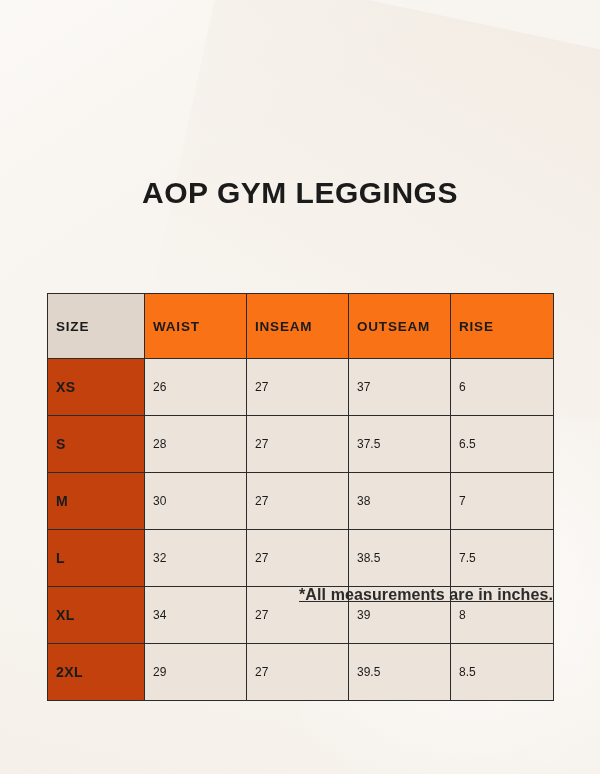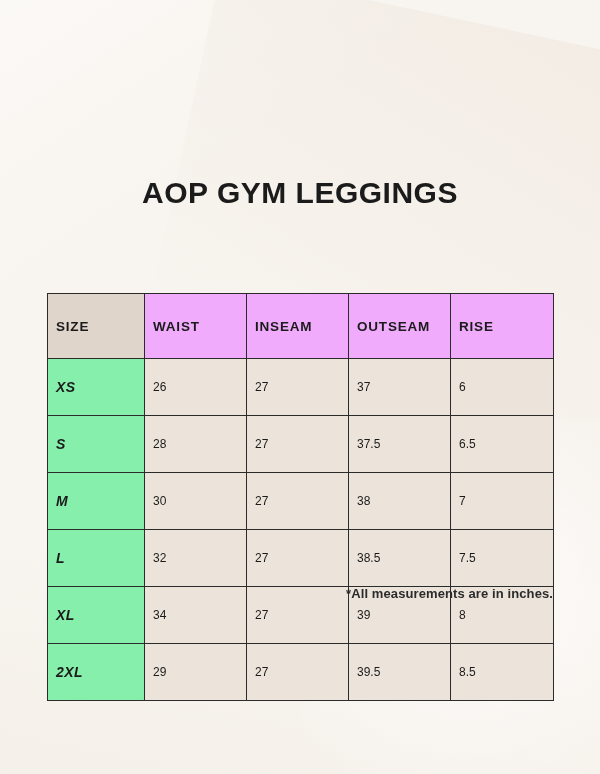--- a/index.html
+++ b/index.html
@@ -131,48 +131,48 @@
   table.size-chart col.c1 { width: 102px; }
   table.size-chart col.c2 { width: 102px; }
   table.size-chart col.c3 { width: 102px; }
   table.size-chart col.c4 { width: 103px; }
 
   table.size-chart thead th {
     height: 48px;
     font-weight: bold;
     font-size: 13.5px;
     letter-spacing: 0.8px;
-    background: #f0abfc;
+    background: #f97316;
   }
   table.size-chart thead th.corner {
     background: #e0d5cb;
   }
 
   table.size-chart tbody td.size-cell {
-    background: #86efac;
+    background: #c2410c;
     font-weight: bold;
     font-size: 14px;
     letter-spacing: 0.4px;
-    font-style: italic;
   }
   table.size-chart tbody td.val-cell {
     background: #ece4da;
     font-size: 12px;
   }
 
   .footnote {
     position: absolute;
     top: 586px;
     left: 47px;
     width: 506px;
     text-align: right;
-    font-size: 13px;
+    font-size: 16px;
     font-weight: bold;
     color: #2b2b2b;
     letter-spacing: 0.1px;
+    text-decoration: underline;
   }
 </style>
 </head>
 <body>
 
 <div class="page">
   <div class="bg-sheen-1"></div>
   <div class="bg-sheen-2"></div>
   <div class="bg-sheen-3"></div>
   <div class="bg-sheen-4"></div>

